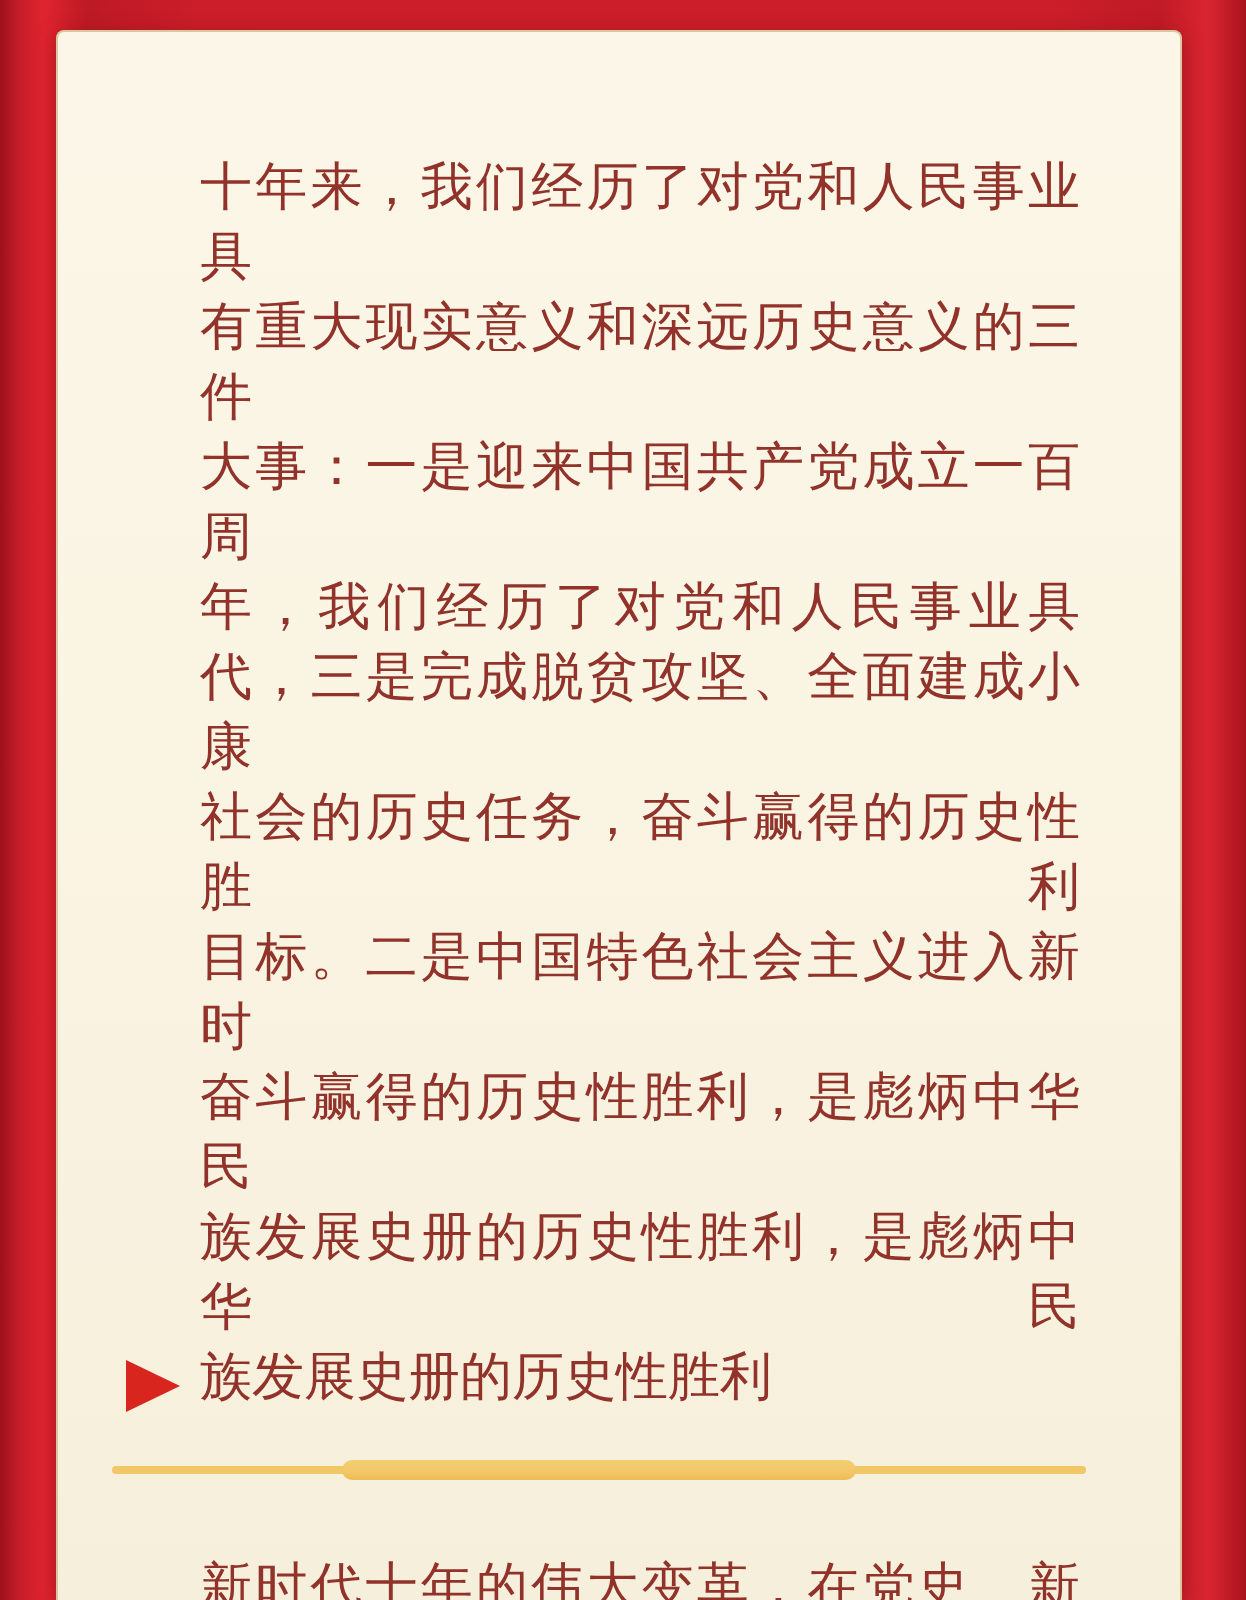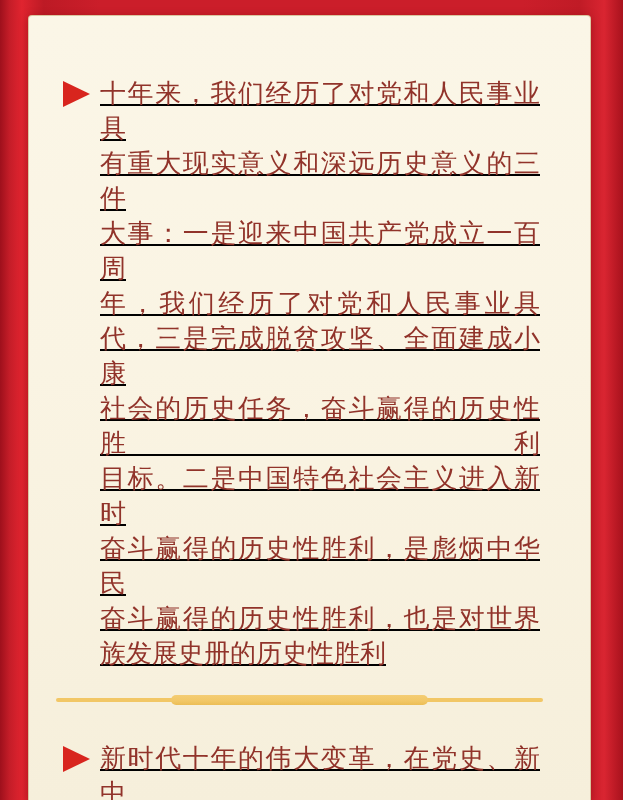--- a/index.html
+++ b/index.html
@@ -27,21 +27,21 @@
     left: 28px; top: 15px; right: 32px; bottom: 0;
     background: linear-gradient(180deg, #fbf6e7 0%, var(--panel-cream) 45%, #f6efdb 100%);
     border: 1px solid rgba(195, 165, 110, 0.55);
     border-bottom: none;
     border-radius: 4px 4px 0 0;
     box-sizing: border-box;
     padding: 60px 50px 0 34px;
     box-shadow: 0 2px 10px rgba(100, 0, 10, 0.35);
   }
 
-  .para { display: flex; align-items: flex-start; text-decoration: underline; }
+  .para { display: flex; align-items: flex-end; }
 
   .bullet-col { width: 37px; flex: 0 0 37px; }
 
   .bullet {
     display: block;
     width: 0; height: 0;
     margin-top: 5px;
     border-top: 13px solid transparent;
     border-bottom: 13px solid transparent;
     border-left: 27px solid var(--bullet-red);
@@ -91,21 +91,21 @@
       </div>
       <div class="text">
           <div class="line">十年来，我们经历了对党和人民事业具</div>
           <div class="line">有重大现实意义和深远历史意义的三件</div>
           <div class="line">大事：一是迎来中国共产党成立一百周</div>
           <div class="line">年，我们经历了对党和人民事业具</div>
           <div class="line">代，三是完成脱贫攻坚、全面建成小康</div>
           <div class="line">社会的历史任务，奋斗赢得的历史性胜利</div>
           <div class="line">目标。二是中国特色社会主义进入新时</div>
           <div class="line">奋斗赢得的历史性胜利，是彪炳中华民</div>
-          <div class="line">奋斗赢得的历史性胜利，也是对世界</div>
+          <div class="line">族发展史册的历史性胜利，是彪炳中华民</div>
           <div class="line">族发展史册的历史性胜利</div>
         </div>
     </section>
 
     <div class="divider">
       <span class="divider-bar"></span>
     </div>
 
     <section class="para">
       <div class="bullet-col">

